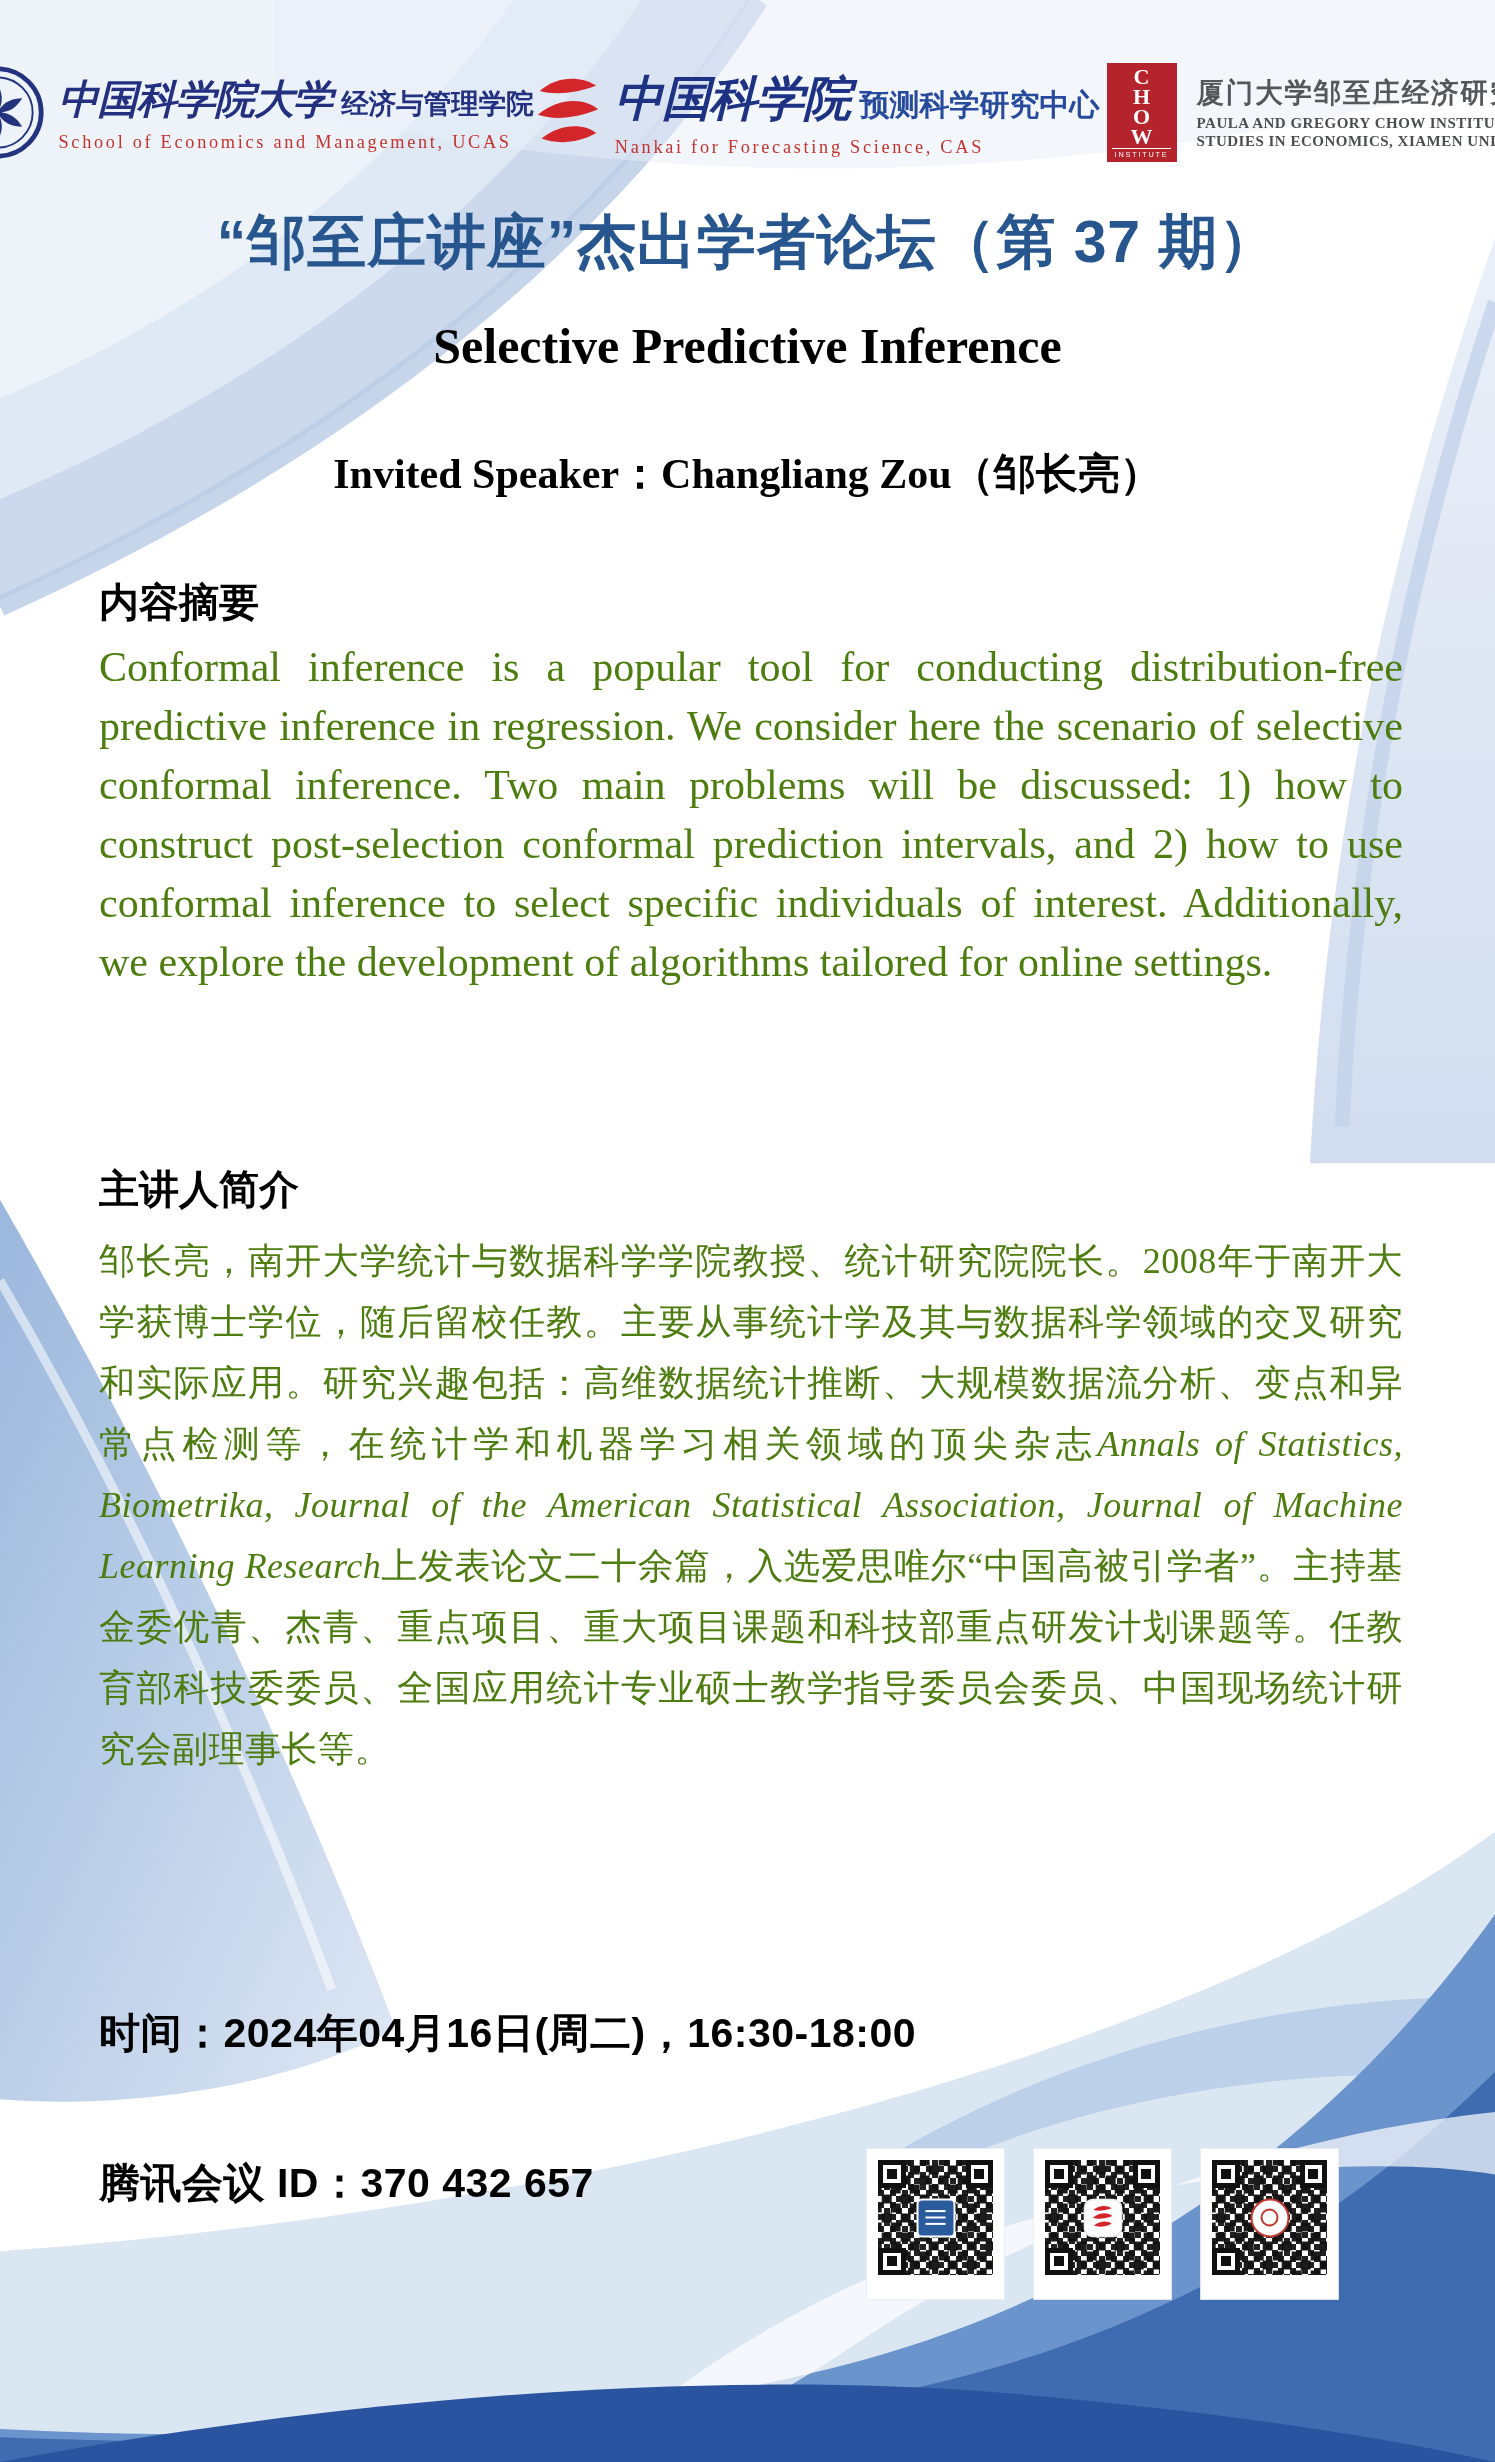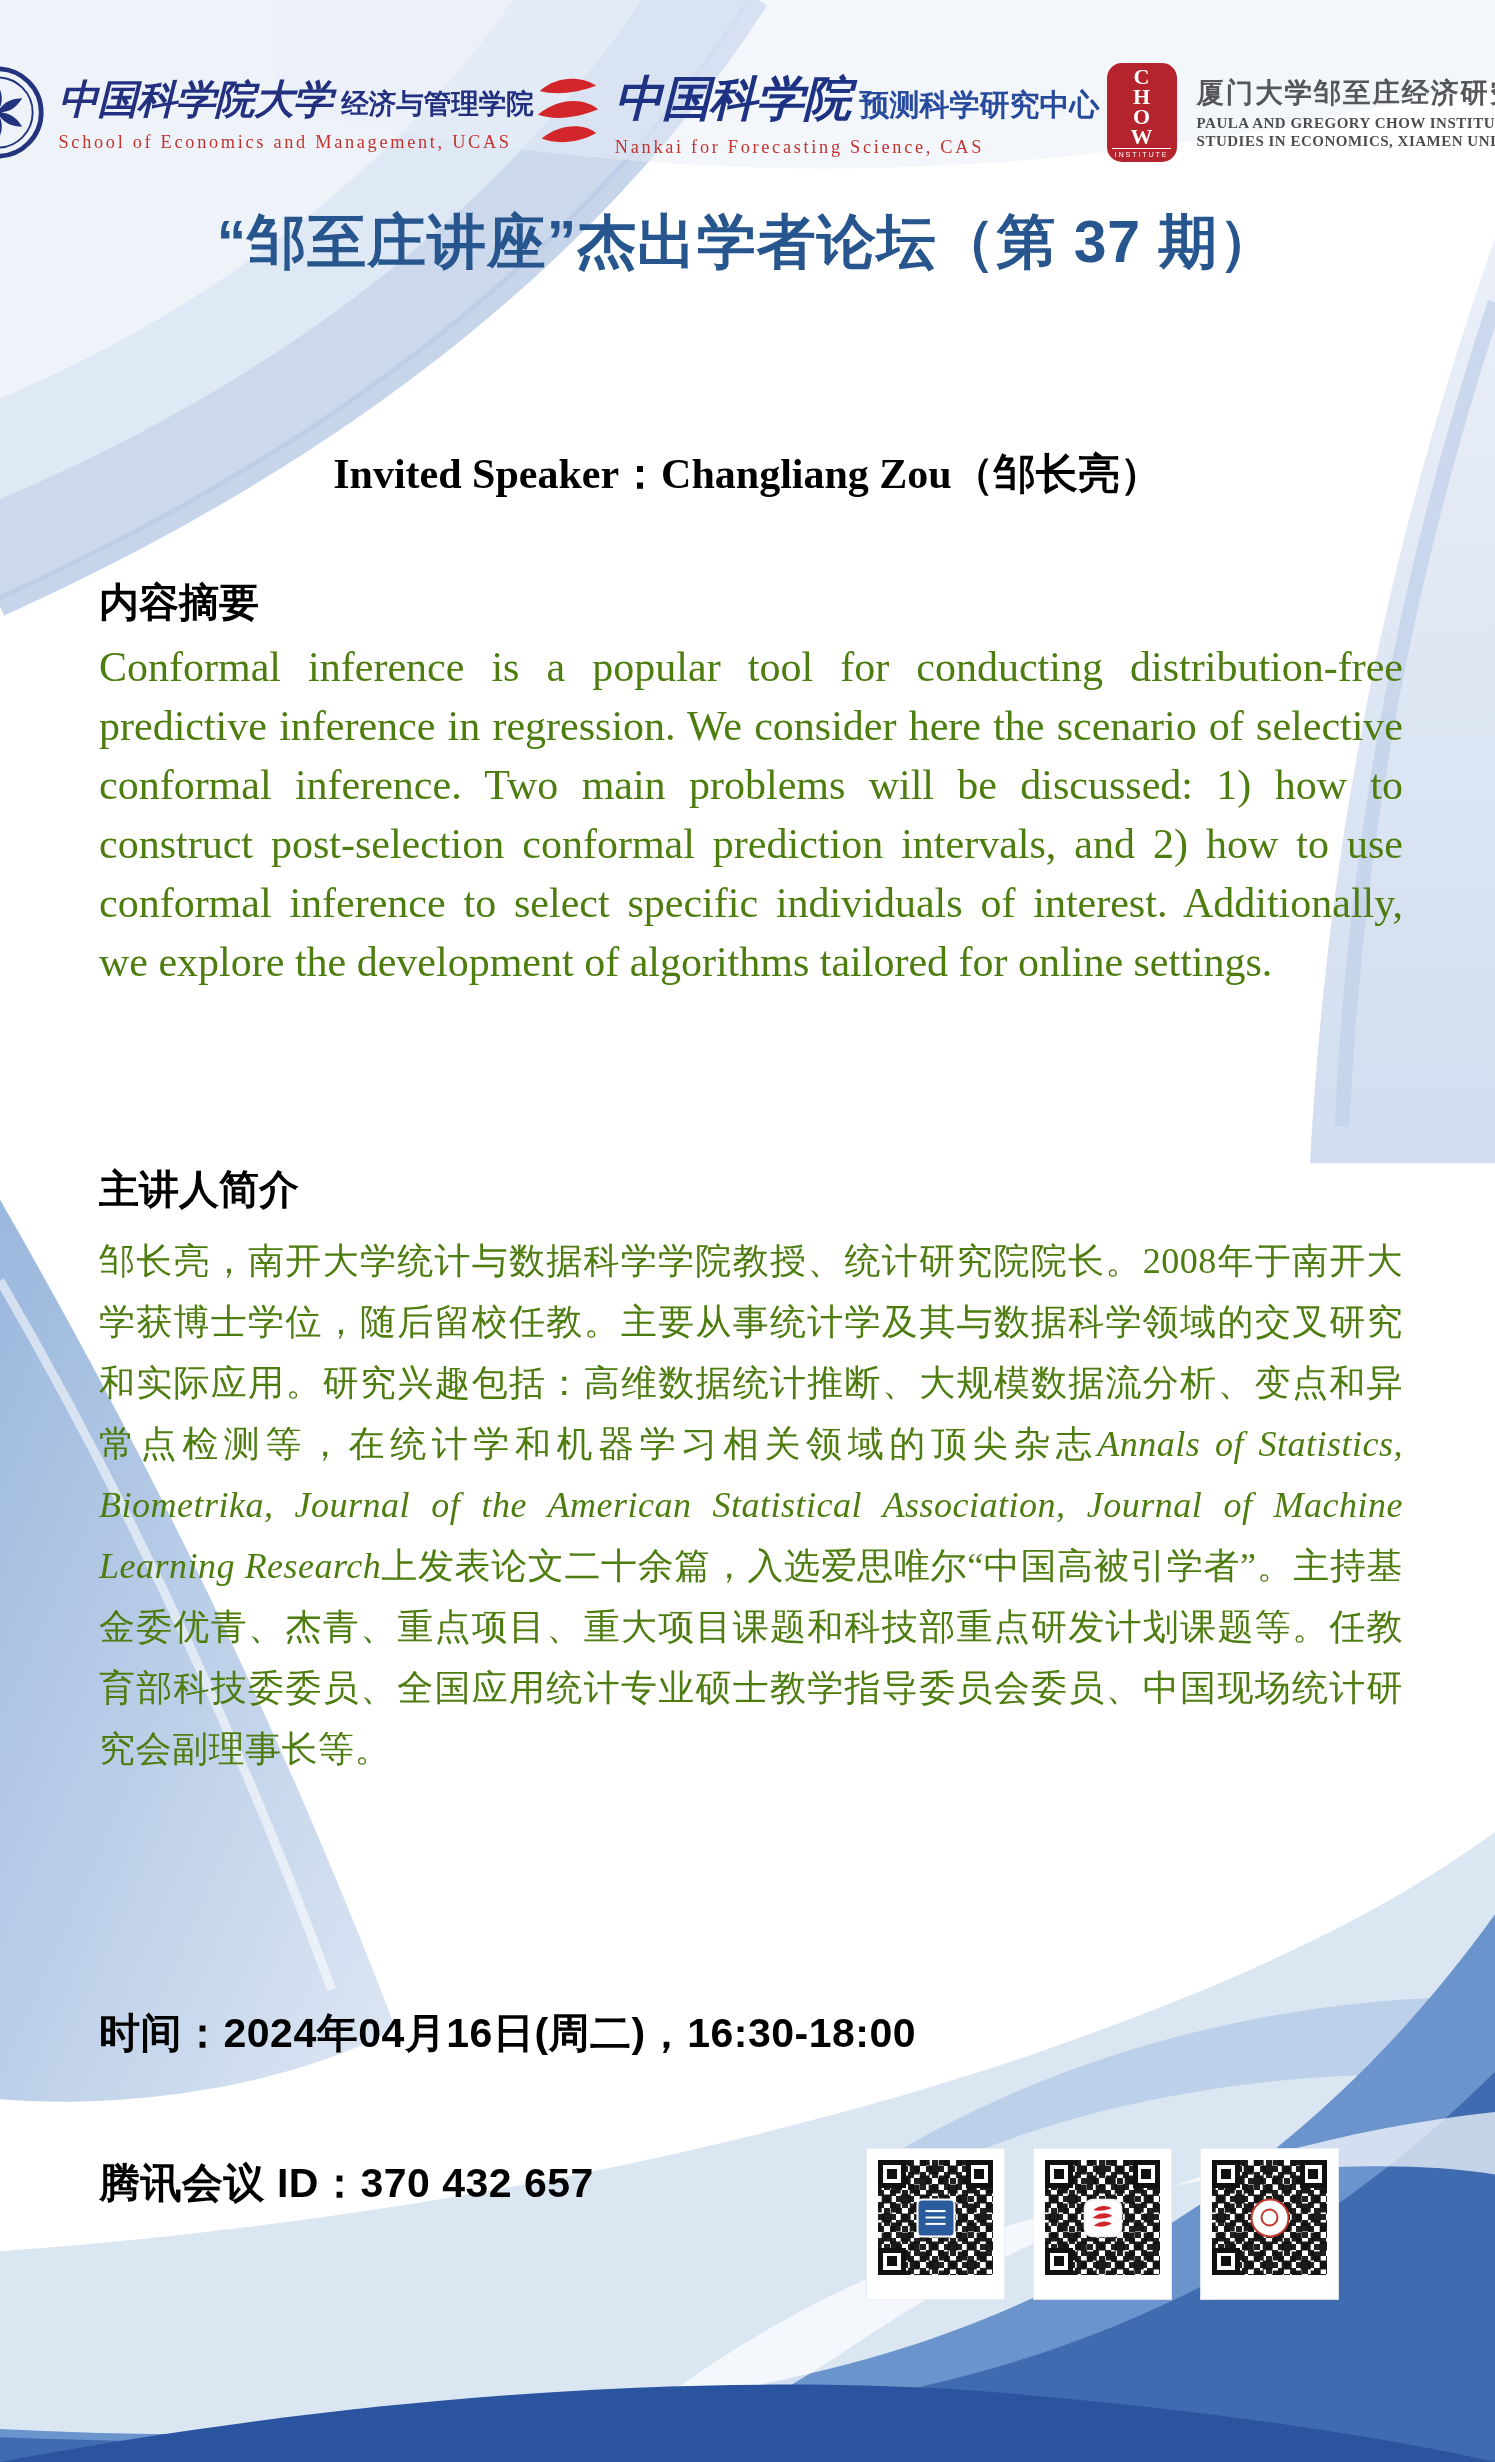--- a/index.html
+++ b/index.html
@@ -20,21 +20,21 @@
   .cn-row{display:flex; align-items:baseline; gap:9.2px; white-space:nowrap;}
   .ucas-cal{font-family:"Liberation Serif","DejaVu Serif",serif; font-style:italic; font-weight:700; font-size:40px; color:#22307f; letter-spacing:-0.9px;}
   .ucas-dept{font-weight:800; font-size:27.5px; color:#22307f;}
   .red-en{font-family:"Liberation Serif","DejaVu Serif",serif; color:#c2332e; font-size:18.3px; letter-spacing:2.7px; margin-top:5.5px; white-space:nowrap;}
   .cas-cal{font-family:"Liberation Serif","DejaVu Serif",serif; font-style:italic; font-weight:700; font-size:48px; color:#1d3283; letter-spacing:-0.9px;}
   .cas-center{font-weight:600; font-size:30px; color:#274a9c;}
   .cfs-icon{width:68px; height:84px; flex:0 0 auto;}
   .chow-logo{position:relative; width:84px; height:99px; flex:0 0 auto; display:flex; flex-direction:column; align-items:center;}
   .chow-roof{width:84px; height:18.3px; background:#b5242c;
     clip-path:polygon(0 100%,6% 30%,14% 70%,26% 0,38% 55%,50% 10%,62% 55%,74% 0,86% 70%,94% 30%,100% 100%);}
-  .chow-body{width:70px; flex:1; background:#b5242c; display:flex; flex-direction:column; align-items:center; justify-content:space-between; padding:3.7px 0 2.7px;border-radius:15px;}
+  .chow-body{width:70px; flex:1; background:#b5242c; display:flex; flex-direction:column; align-items:center; justify-content:space-between; padding:3.7px 0 2.7px;}
   .chow-letters{font-family:"Liberation Serif","DejaVu Serif",serif; color:#fff; font-weight:900; font-size:22px; line-height:.92; width:24px; word-break:break-all; text-align:center;}
   .chow-inst{color:#fff; font-size:7.3px; letter-spacing:1.8px; border-top:1.8px solid #fff; padding-top:1.8px; width:59px; text-align:center;}
   .chow-cn{font-family:"Liberation Serif","DejaVu Serif",serif; font-weight:700; font-size:27.5px; color:#55565a; letter-spacing:1.8px; white-space:nowrap;}
   .chow-en{font-family:"Liberation Serif","DejaVu Serif",serif; font-weight:700; font-size:15px; color:#4c4d51; letter-spacing:0.5px; white-space:nowrap; margin-top:3.7px;}
 
   
   .title-zh{top:203px; left:0; width:100%; text-align:center; font-size:59px; font-weight:900; color:#27568e; letter-spacing:0.9px;}
   .title-en{top:317px; left:0; width:100%; text-align:center; font-family:"Liberation Serif","DejaVu Serif",serif; font-weight:700; font-size:50px; color:#000;}
   .speaker-line{left:0; width:100%; text-align:center; font-family:"Liberation Serif","DejaVu Serif",serif; font-weight:700; font-size:42px; color:#000;}
   .sp1{top:429px;margin-top:17px;} .sp2{top:493px;}
@@ -159,20 +159,21 @@
       <div class="logo-col">
         <span class="chow-cn">厦门大学邹至庄经济研究院</span>
         <span class="chow-en">PAULA AND GREGORY CHOW INSTITUTE FOR</span>
         <span class="chow-en" style="margin-top:0.9px">STUDIES IN ECONOMICS, XIAMEN UNIVERSITY</span>
       </div>
     </div>
 
   </div>
 
   <div class="layer title-zh">“邹至庄讲座”杰出学者论坛（第 37 期）</div>
+  <div class="layer title-en">Selective Predictive Inference</div>
   <div class="layer speaker-line sp1">Invited Speaker：Changliang Zou（邹长亮）</div>
 
   <div class="layer sec-head h-abs">内容摘要</div>
   <p class="layer body-text abstract">Conformal inference is a popular tool for conducting distribution-free predictive inference in regression. We consider here the scenario of selective conformal inference. Two main problems will be discussed: 1) how to construct post-selection conformal prediction intervals, and 2) how to use conformal inference to select specific individuals of interest. Additionally, we explore the development of algorithms tailored for online settings.</p>
 
   <div class="layer sec-head h-bio">主讲人简介</div>
   <p class="layer body-text bio"><span>邹长亮，南开大学统计与数据科学学院教授、统计研究院院长。2008年于南开大学获博士学位，随后留校任教。主要从事统计学及其与数据科学领域的交叉研究和实际应用。研究兴趣包括：高维数据统计推断、大规模数据流分析、变点和异常点检测等，在统计学和机器学习相关领域的顶尖杂志</span><span class="it">Annals of Statistics, Biometrika, Journal of the American Statistical Association, Journal of Machine Learning Research</span><span>上发表论文二十余篇，入选爱思唯尔“中国高被引学者”。主持基金委优青、杰青、重点项目、重大项目课题和科技部重点研发计划课题等。任教育部科技委委员、全国应用统计专业硕士教学指导委员会委员、中国现场统计研究会副理事长等。</span></p>
 
   <div class="layer detail d1">时间：2024年04月16日(周二)，16:30-18:00</div>
   <div class="layer detail d3">腾讯会议 ID：370 432 657</div>

